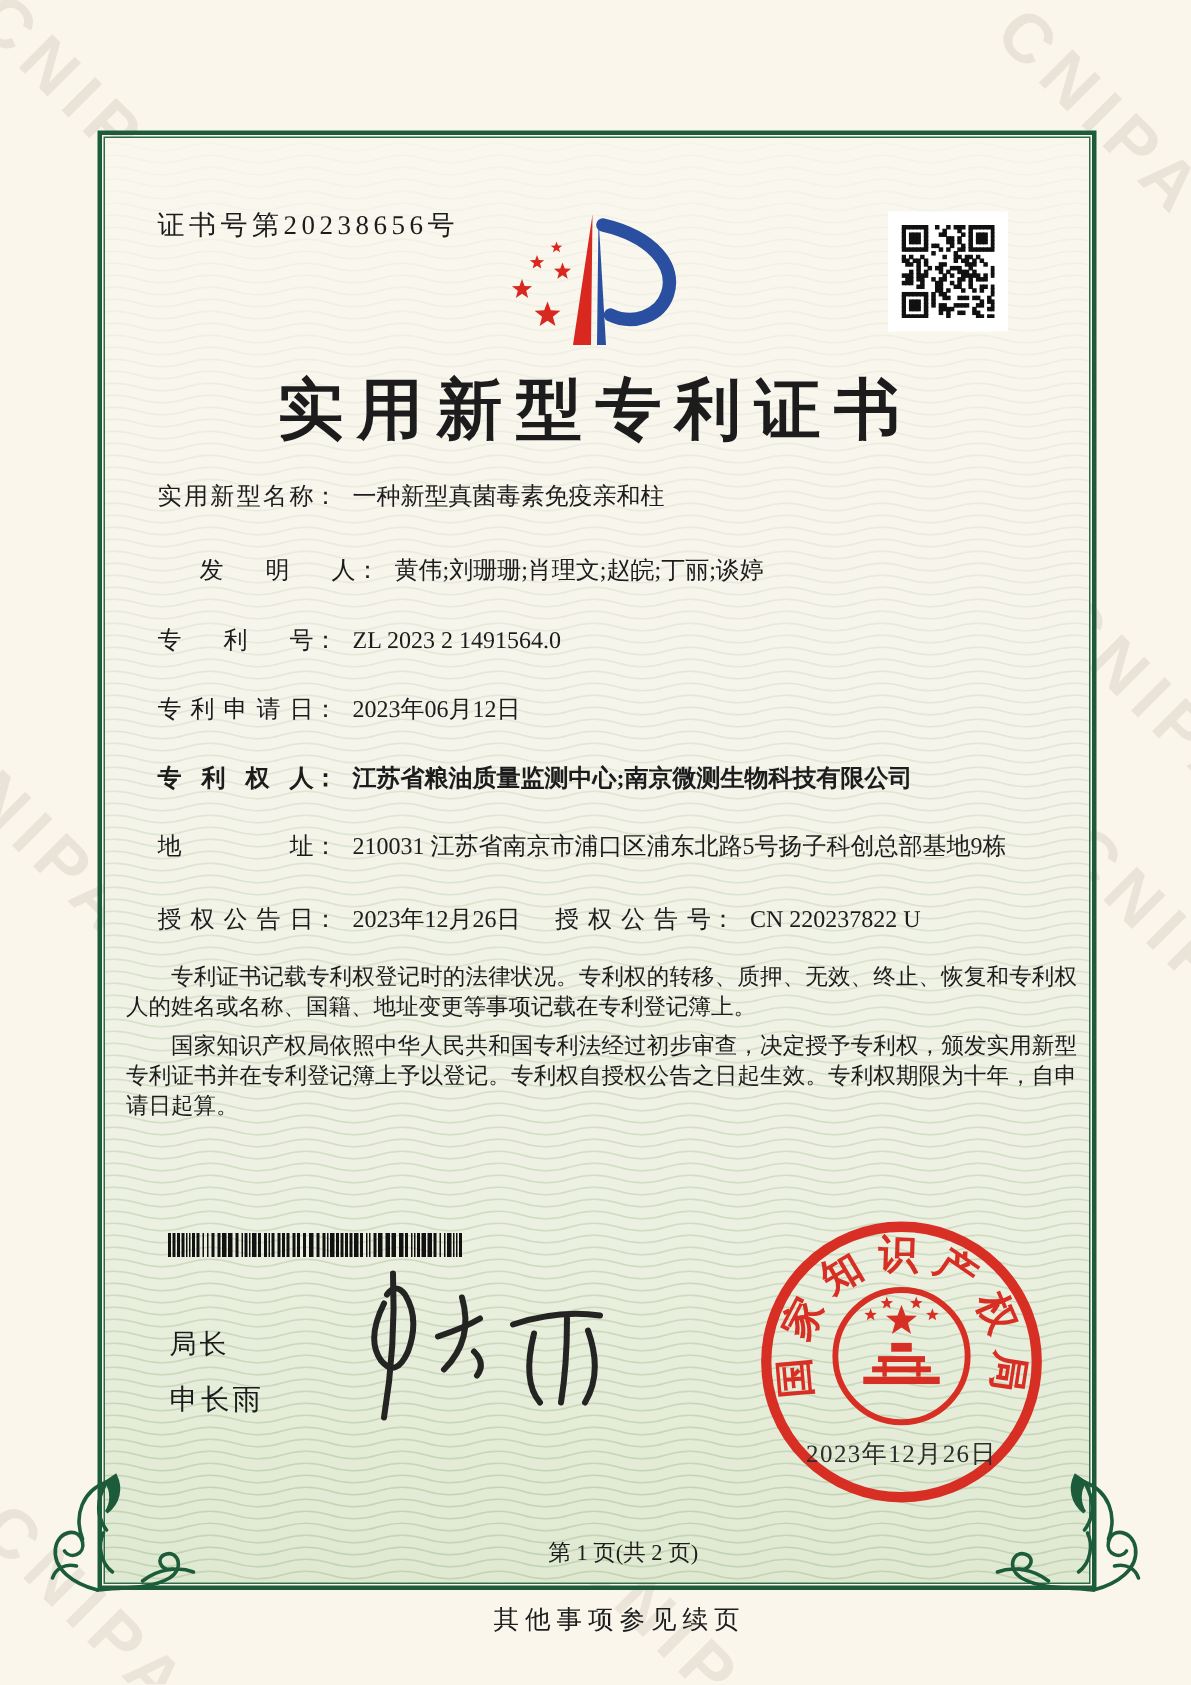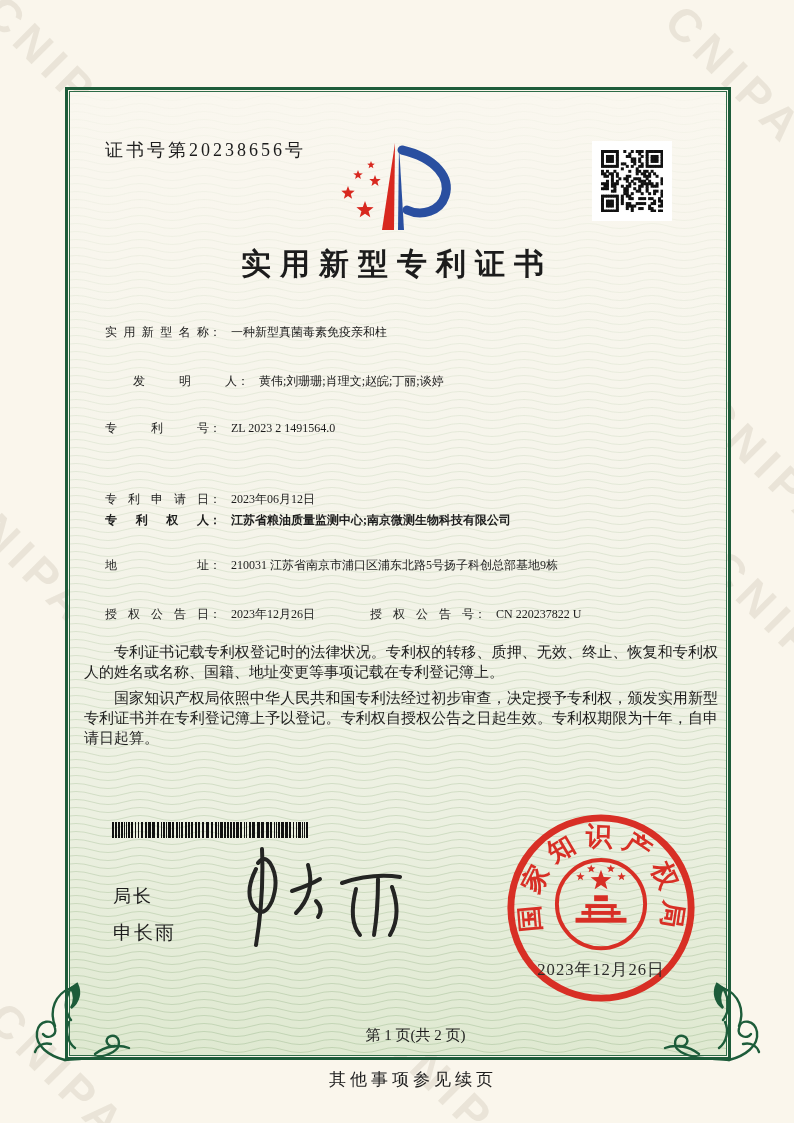--- a/index.html
+++ b/index.html
@@ -31,23 +31,23 @@
   .flourish { position:absolute; z-index:4; }
   .flourish.right { transform:scaleX(-1); }
   
   .content { position:absolute; left:0; top:0; width:794px; height:1123px; z-index:5; }
   .cert-no { position:absolute; left:105px; top:138px; font-size:18px; letter-spacing:3px; }
   .logo { position:absolute; left:338px; top:136px; }
   .qr-box { position:absolute; left:592px; top:141px; width:80px; height:80px; background:#ffffff; }
   .qr-box svg { position:absolute; left:9px; top:9px; }
   .title {
     position:absolute; left:0; top:244px; width:794px; text-align:center;
-    font-size:30px; font-weight:bold; letter-spacing:9px;
+    font-size:44px; font-weight:bold; letter-spacing:9px;
   }
-  .frow { position:absolute; left:105px; font-size:12px; line-height:24px; white-space:nowrap; }
+  .frow { position:absolute; left:105px; font-size:16px; line-height:24px; white-space:nowrap; }
   .flabel {
     display:inline-block; width:104px; text-align:justify; text-align-last:justify;
     vertical-align:top;
   }
   .fcolon { display:inline-block; vertical-align:top; }
   .fvalue { display:inline-block; margin-left:10px; vertical-align:top; white-space:normal; }
   .fvalue.wrap { width:445px; }
   .fgroup2 { position:absolute; left:265px; top:0; }
   .paras { position:absolute; left:84px; top:642px; width:634px; font-size:15px; line-height:20px;
     text-align:justify; }
@@ -524,21 +524,21 @@
 
     <div class="frow" style="top:320px;">
       <span class="flabel">实用新型名称</span><span class="fcolon">：</span><span class="fvalue">一种新型真菌毒素免疫亲和柱</span>
     </div>
     <div class="frow" style="top:369px;margin-left:28px;">
       <span class="flabel">发明人</span><span class="fcolon">：</span><span class="fvalue">黄伟;刘珊珊;肖理文;赵皖;丁丽;谈婷</span>
     </div>
     <div class="frow" style="top:416px;">
       <span class="flabel">专利号</span><span class="fcolon">：</span><span class="fvalue">ZL 2023 2 1491564.0</span>
     </div>
-    <div class="frow" style="top:462px;margin-top:25px;">
+    <div class="frow" style="top:462px;">
       <span class="flabel">专利申请日</span><span class="fcolon">：</span><span class="fvalue">2023年06月12日</span>
     </div>
     <div class="frow" style="top:508px;font-weight:bold;">
       <span class="flabel">专利权人</span><span class="fcolon">：</span><span class="fvalue">江苏省粮油质量监测中心;南京微测生物科技有限公司</span>
     </div>
     <div class="frow" style="top:553px;">
       <span class="flabel">地址</span><span class="fcolon">：</span><span class="fvalue wrap">210031 江苏省南京市浦口区浦东北路5号扬子科创总部基地9栋</span>
     </div>
     <div class="frow" style="top:602px;">
       <span class="flabel">授权公告日</span><span class="fcolon">：</span><span class="fvalue">2023年12月26日</span>

